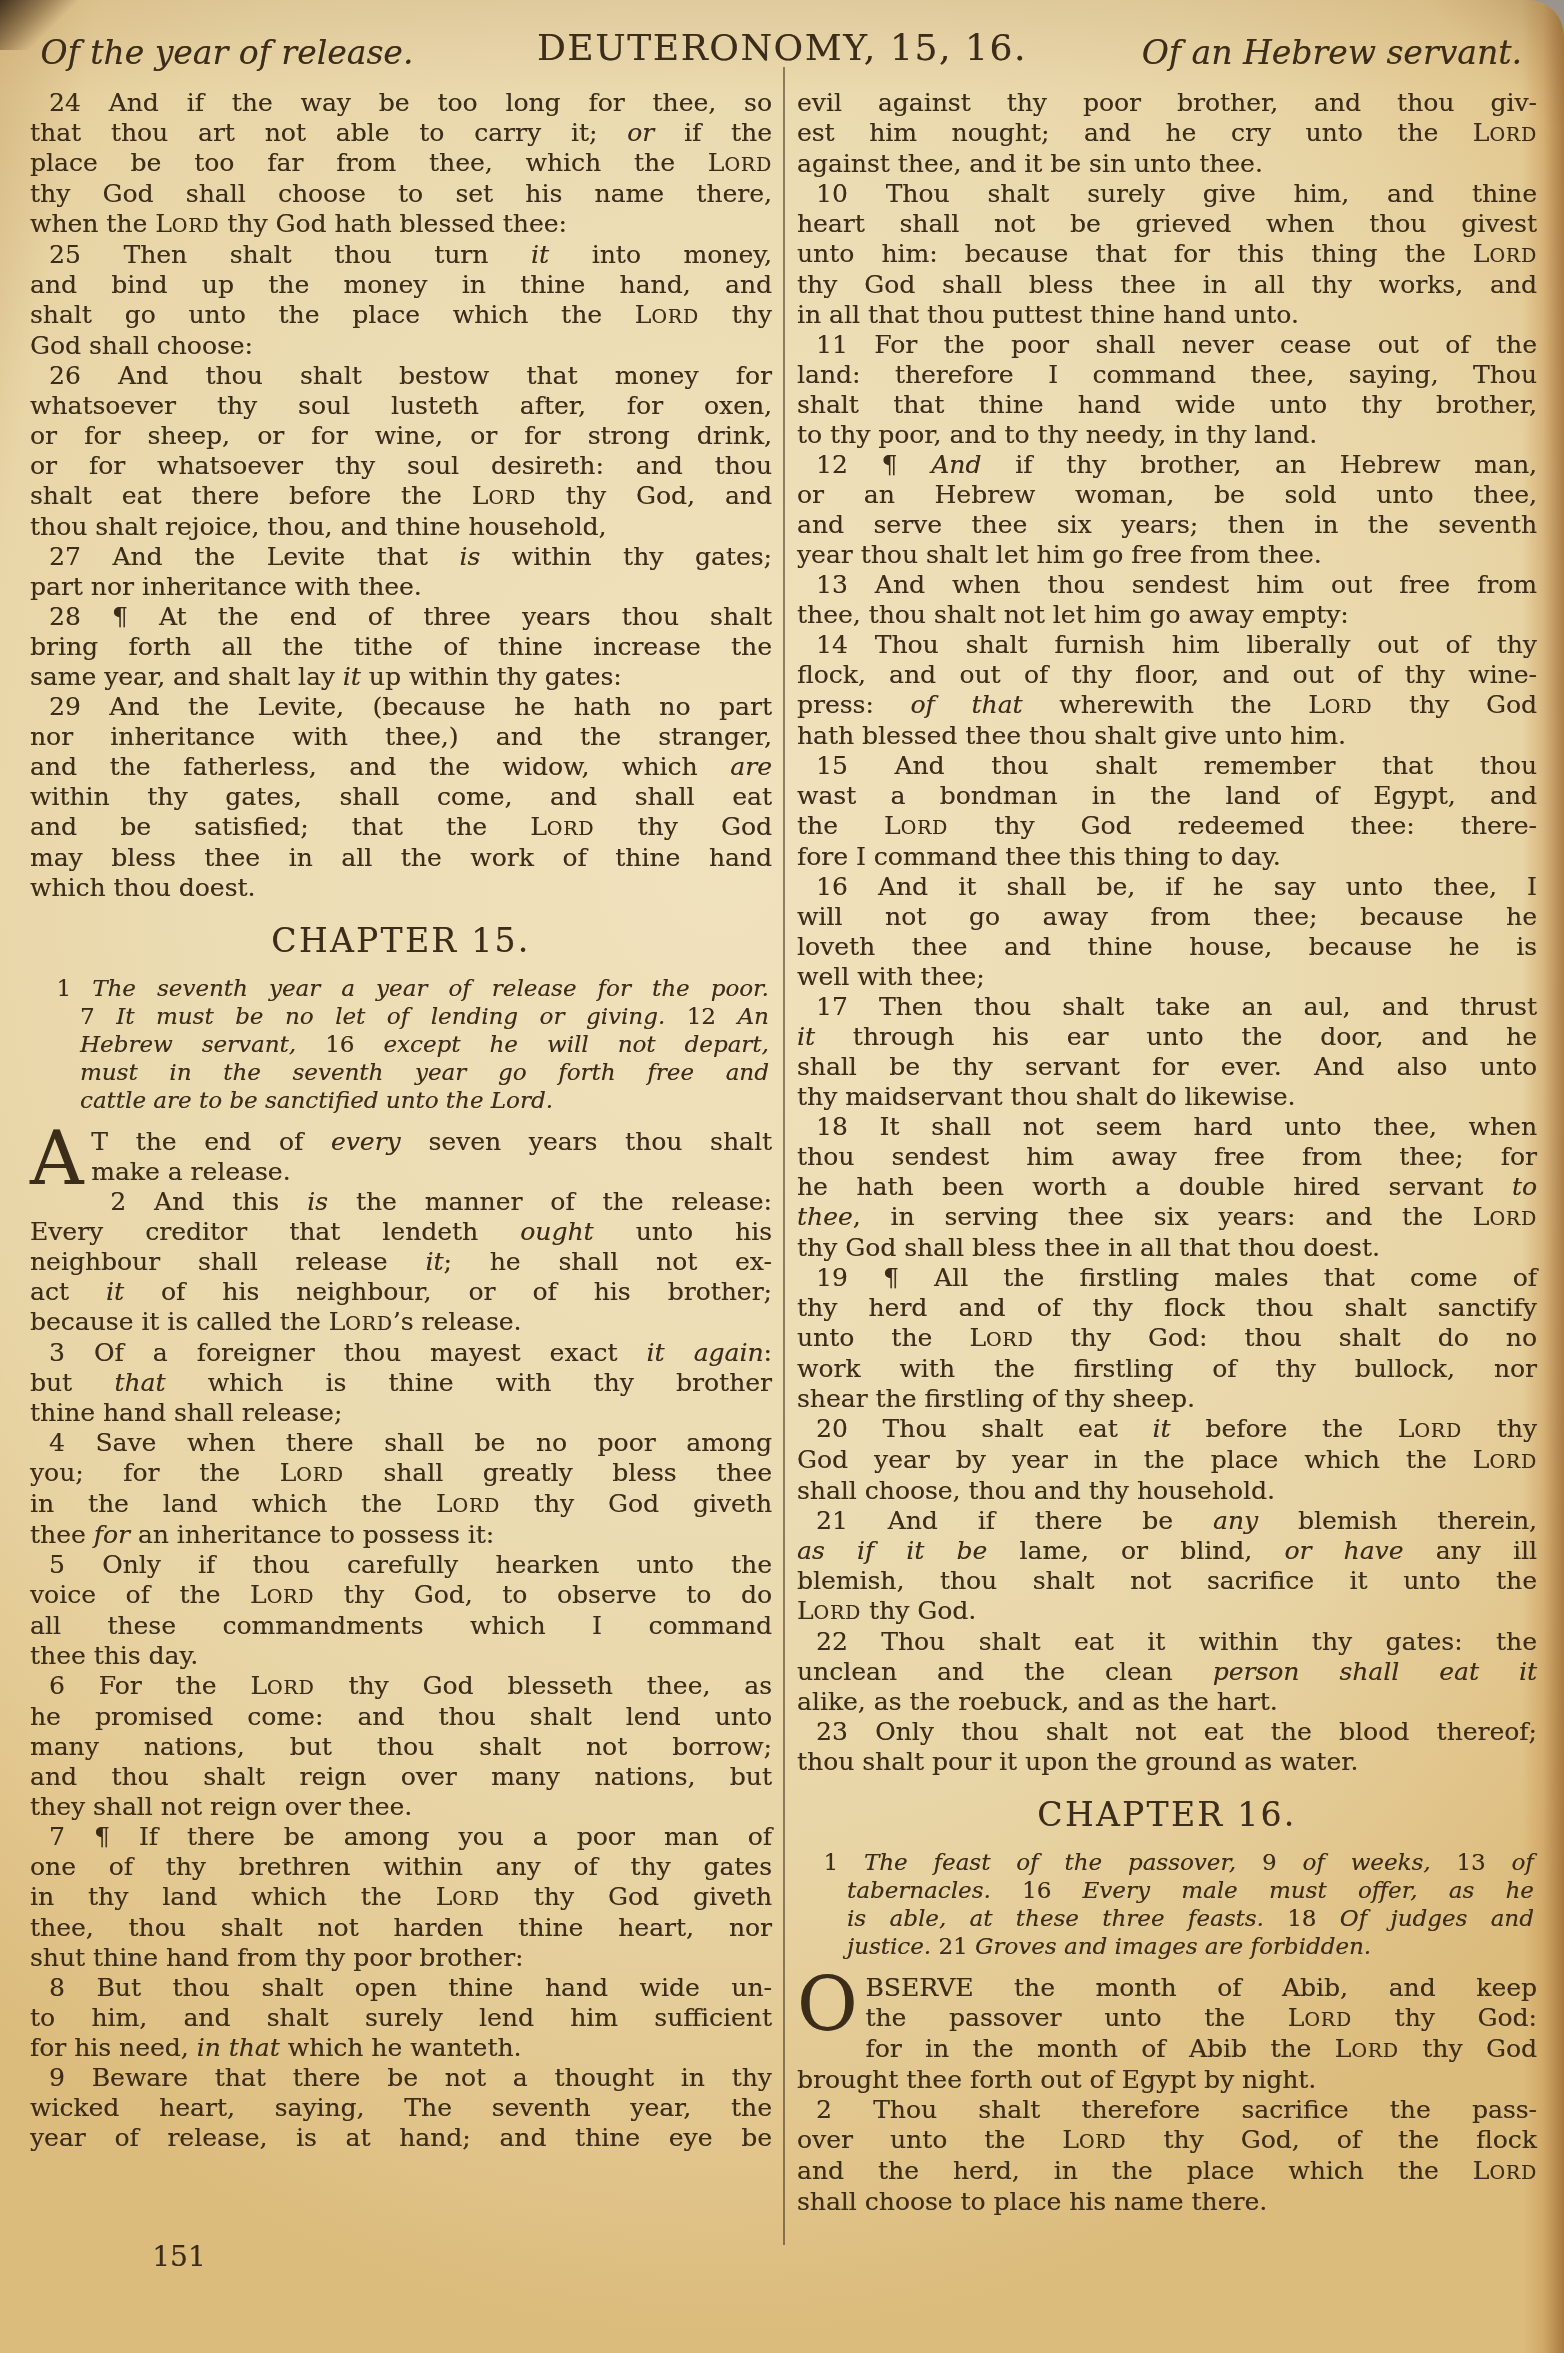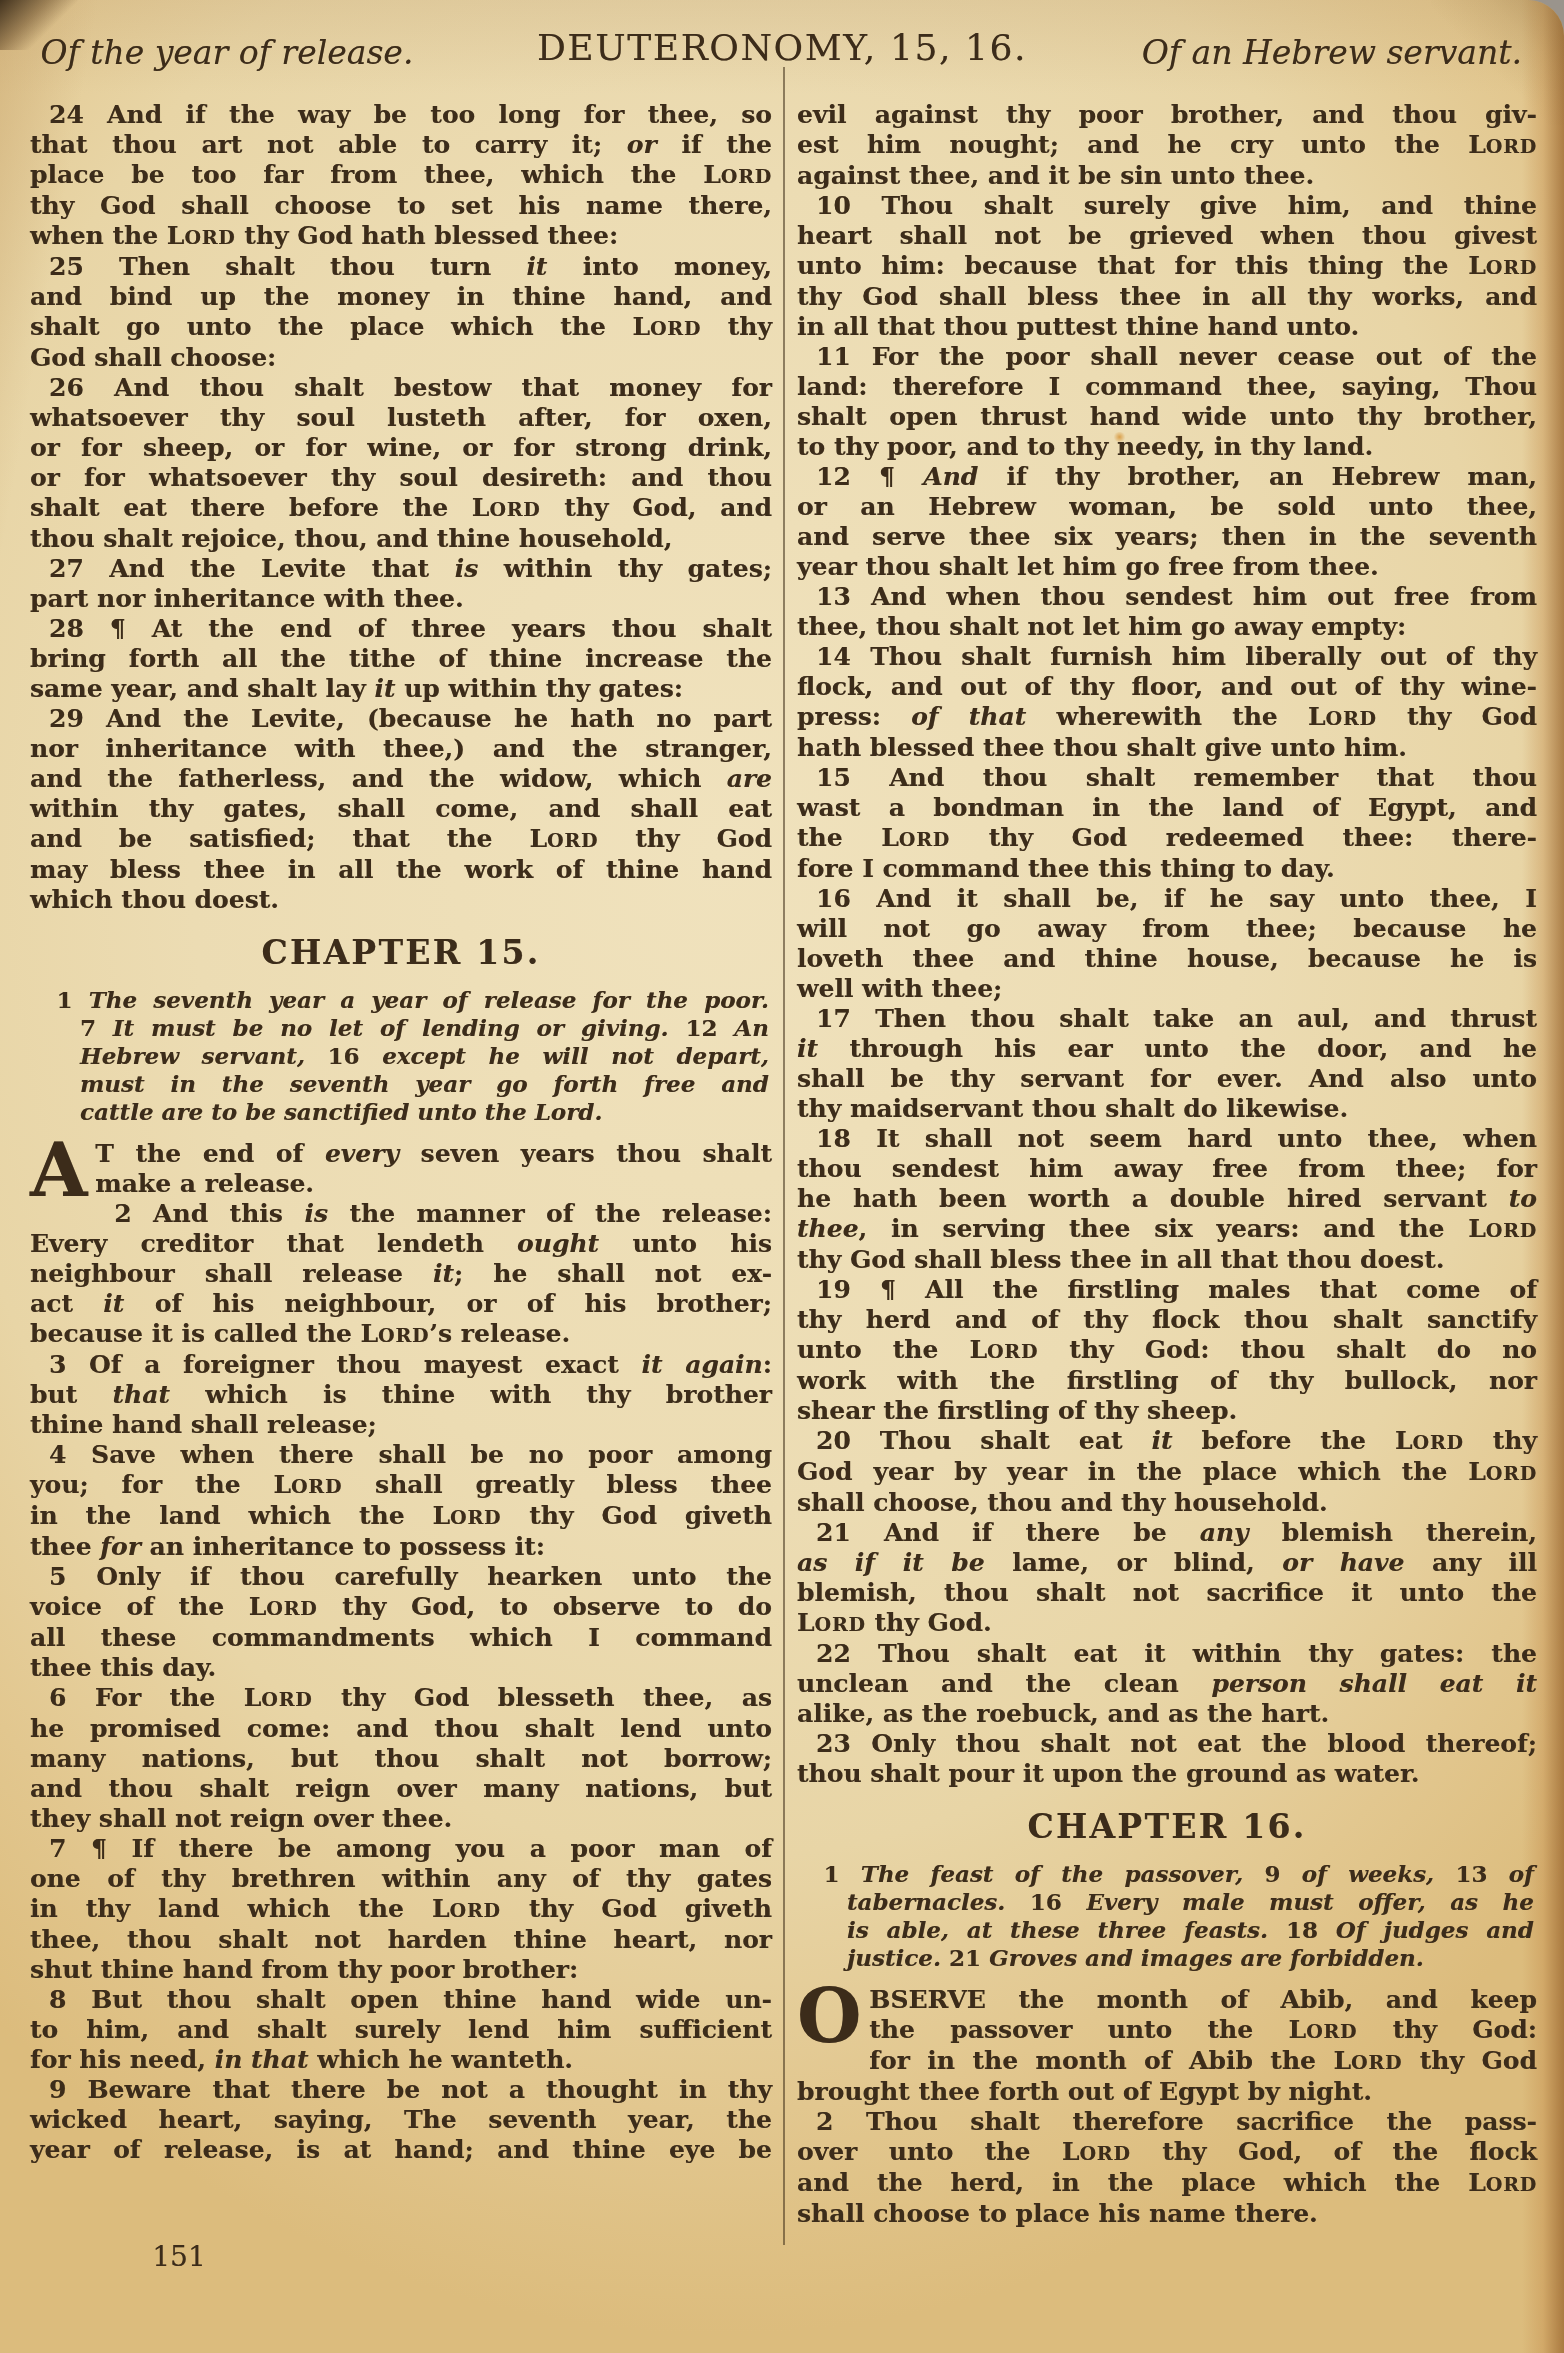--- a/index.html
+++ b/index.html
@@ -46,22 +46,22 @@
   .header { position: absolute; top: 27px; left: 31px; width: 1502px; height: 58px; }
   .rh-left  { position: absolute; left: 9.4px;  top: 6.3px; font-style: italic; font-size: 33px; }
   .rh-center{ position: absolute; left: 0; right: 0; top: 0; text-align: center; font-size: 36px; letter-spacing: 1.6px; }
   .rh-right { position: absolute; right: 11px; top: 6.3px; font-style: italic; font-size: 33px; }
 
   .divider {
     position: absolute; left: 783px; top: 67px; height: 2178px; width: 1.6px;
     background: rgba(62,45,24,0.55);
   }
   .col {
-    position: absolute; top: 100px; width: 742px;
-    font-size: 25px; line-height: 30px; font-weight: bold;
+    position: absolute; top: 88px; width: 742px;
+    font-size: 25px; line-height: 30px;
   }
   #colL { left: 30px; }
   #colR { left: 797px; width: 740px; }
 
   .line { text-align: justify; text-align-last: justify; }
   .line.end { text-align-last: left; }
   .vfirst { text-indent: 19px; }
 
   .chapter {
     text-align: center; font-size: 33px; line-height: 38px;
@@ -214,21 +214,21 @@
       <div class="verse">
         <div class="line vfirst"><span>10 Thou shalt surely give him, and thine</span></div>
         <div class="line"><span>heart shall not be grieved when thou givest</span></div>
         <div class="line"><span>unto him: because that for this thing the </span><span class="lord">L<span class="sc">ORD</span></span></div>
         <div class="line"><span>thy God shall bless thee in all thy works, and</span></div>
         <div class="line end"><span>in all that thou puttest thine hand unto.</span></div>
       </div>
       <div class="verse">
         <div class="line vfirst"><span>11 For the poor shall never cease out of the</span></div>
         <div class="line"><span>land: therefore I command thee, saying, Thou</span></div>
-        <div class="line"><span>shalt open thrust hand wide unto thy brother,</span></div>
+        <div class="line"><span>shalt that thine hand wide unto thy brother,</span></div>
         <div class="line end"><span>to thy poor, and to thy needy, in thy land.</span></div>
       </div>
       <div class="verse">
         <div class="line vfirst"><span>12 ¶ </span><span class="it">And</span><span> if thy brother, an Hebrew man,</span></div>
         <div class="line"><span>or an Hebrew woman, be sold unto thee,</span></div>
         <div class="line"><span>and serve thee six years; then in the seventh</span></div>
         <div class="line end"><span>year thou shalt let him go free from thee.</span></div>
       </div>
       <div class="verse">
         <div class="line vfirst"><span>13 And when thou sendest him out free from</span></div>

